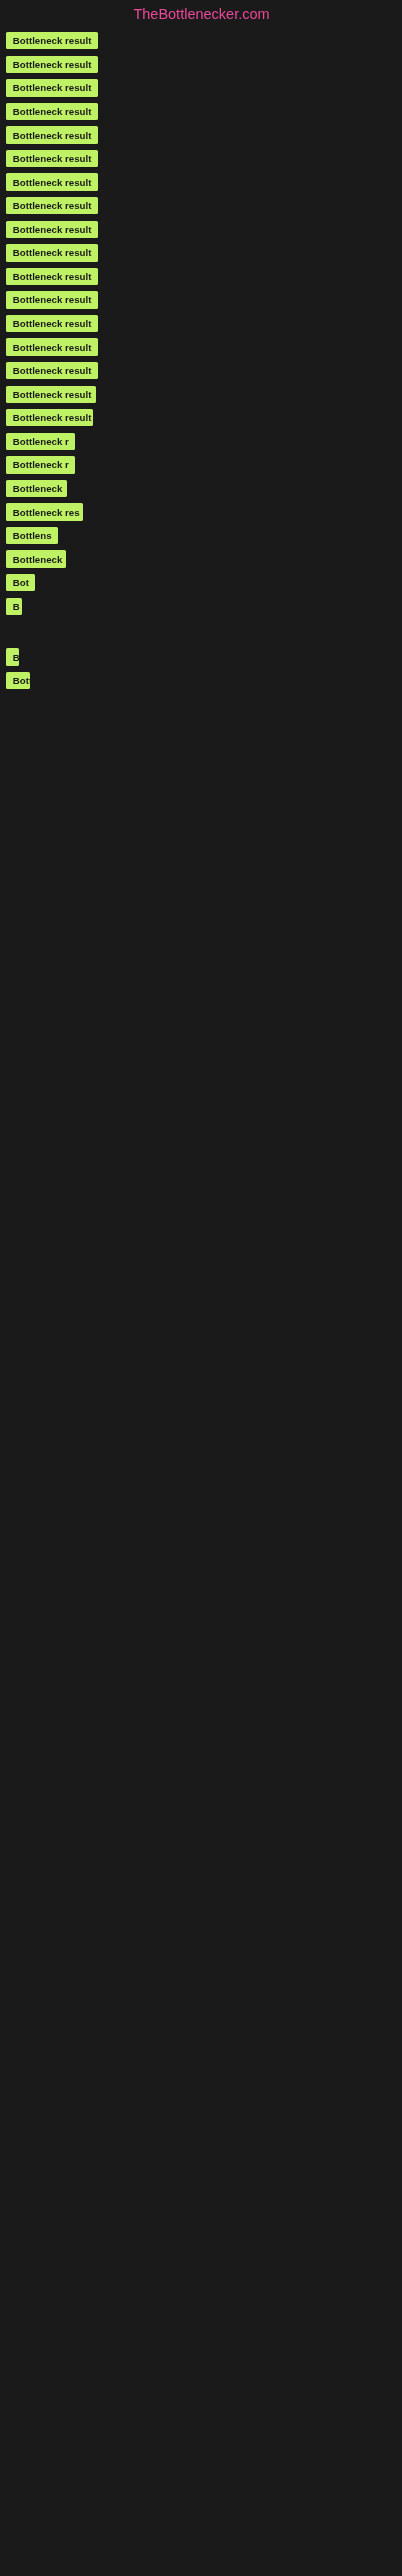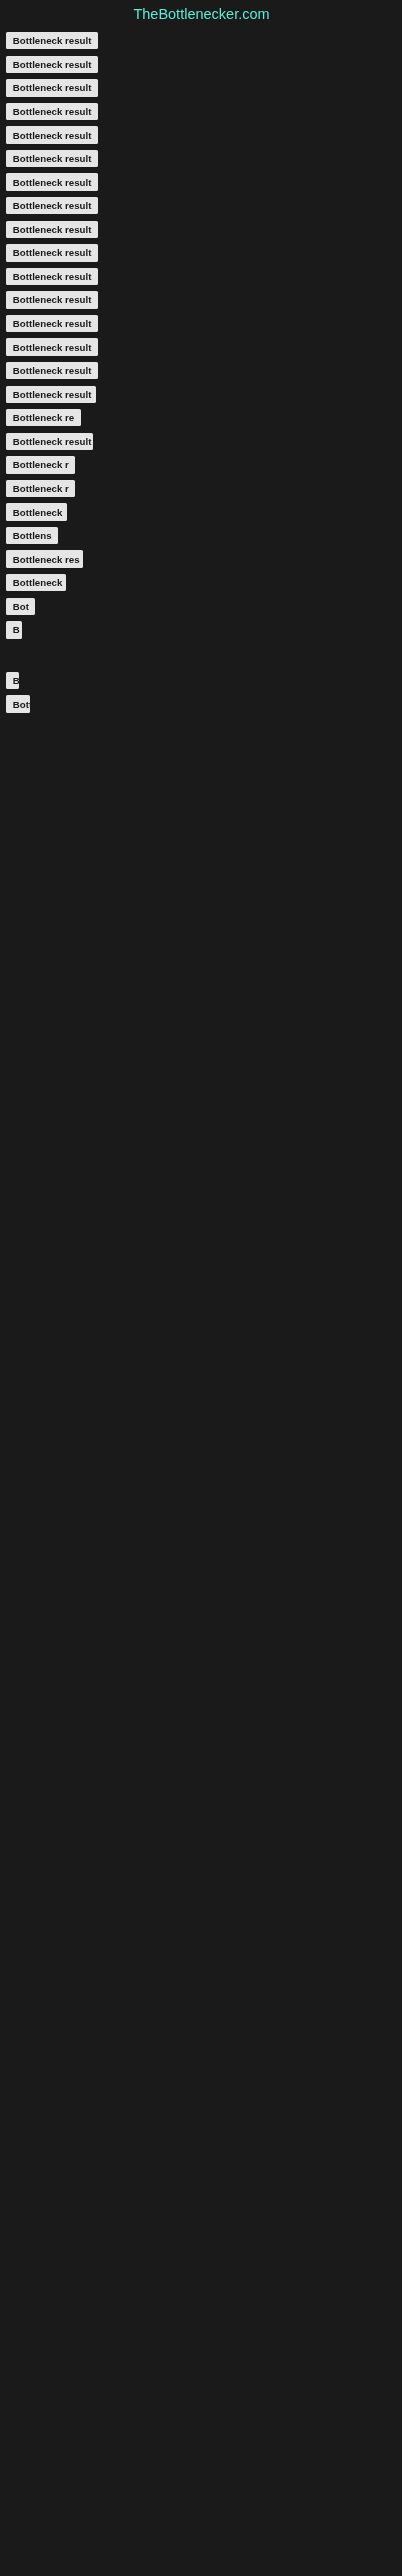--- a/index.html
+++ b/index.html
@@ -11,34 +11,34 @@
     body {
       width: 403px;
       min-height: 2576px;
       background-color: #1a1a1a;
       font-family: Arial, sans-serif;
       position: relative;
     }
 
     .site-title {
       text-align: center;
-      color: #5eead4;
+      color: #ec4899;
       font-size: 14.5px;
       padding: 6.4px 0 9.7px 0;
       font-weight: normal;
     }
 
     .bottleneck-item {
       margin: 0 0 14.5px 0;
       padding: 0 6.4px;
     }
 
     .bottleneck-badge {
       display: inline-block;
-      background-color: #e5e5e5;
+      background-color: #bef264;
       color: #1a1a1a;
       font-size: 9.7px;
       font-weight: bold;
       padding: 3.2px 6.4px;
       border-radius: 1.6px;
       white-space: nowrap;
       overflow: hidden;
     }
 
     .section {
@@ -60,27 +60,26 @@
     <div class="bottleneck-item section"><span class="bottleneck-badge" style="max-width: 103px;">Bottleneck result</span></div>
     <div class="bottleneck-item section"><span class="bottleneck-badge" style="max-width: 101px;">Bottleneck result</span></div>
     <div class="bottleneck-item section"><span class="bottleneck-badge" style="max-width: 101px;">Bottleneck result</span></div>
     <div class="bottleneck-item section"><span class="bottleneck-badge" style="max-width: 100px;">Bottleneck result</span></div>
     <div class="bottleneck-item section"><span class="bottleneck-badge" style="max-width: 98px;">Bottleneck result</span></div>
     <div class="bottleneck-item section"><span class="bottleneck-badge" style="max-width: 97px;">Bottleneck result</span></div>
     <div class="bottleneck-item section"><span class="bottleneck-badge" style="max-width: 95px;">Bottleneck result</span></div>
     <div class="bottleneck-item section"><span class="bottleneck-badge" style="max-width: 93px;">Bottleneck result</span></div>
     <div class="bottleneck-item section"><span class="bottleneck-badge" style="max-width: 92px;">Bottleneck result</span></div>
     <div class="bottleneck-item section"><span class="bottleneck-badge" style="max-width: 90px;">Bottleneck result</span></div>
-    <div class="bottleneck-item section"><span class="bottleneck-badge" style="max-width: 81px;">Bottleneck re</span></div>
     <div class="bottleneck-item section"><span class="bottleneck-badge" style="max-width: 87px;">Bottleneck result</span></div>
     <div class="bottleneck-item section"><span class="bottleneck-badge" style="max-width: 72px;">Bottleneck r</span></div>
     <div class="bottleneck-item section"><span class="bottleneck-badge" style="max-width: 71px;">Bottleneck r</span></div>
     <div class="bottleneck-item section"><span class="bottleneck-badge" style="max-width: 61px;">Bottleneck</span></div>
+    <div class="bottleneck-item section"><span class="bottleneck-badge" style="max-width: 77px;">Bottleneck res</span></div>
     <div class="bottleneck-item section"><span class="bottleneck-badge" style="max-width: 53px;">Bottlens</span></div>
-    <div class="bottleneck-item section"><span class="bottleneck-badge" style="max-width: 77px;">Bottleneck res</span></div>
     <div class="bottleneck-item section"><span class="bottleneck-badge" style="max-width: 60px;">Bottleneck</span></div>
     <div class="bottleneck-item section"><span class="bottleneck-badge" style="max-width: 31px;">Bot</span></div>
     <div class="bottleneck-item section"><span class="bottleneck-badge" style="max-width: 16px;">B</span></div>
     <div class="bottleneck-item section" style="height: 24px;"></div>
     <div class="bottleneck-item section"><span class="bottleneck-badge" style="max-width: 13px;">B</span></div>
     <div class="bottleneck-item section"><span class="bottleneck-badge" style="max-width: 24px;">Bott</span></div>
   </div>
 
 
 </body></html>

